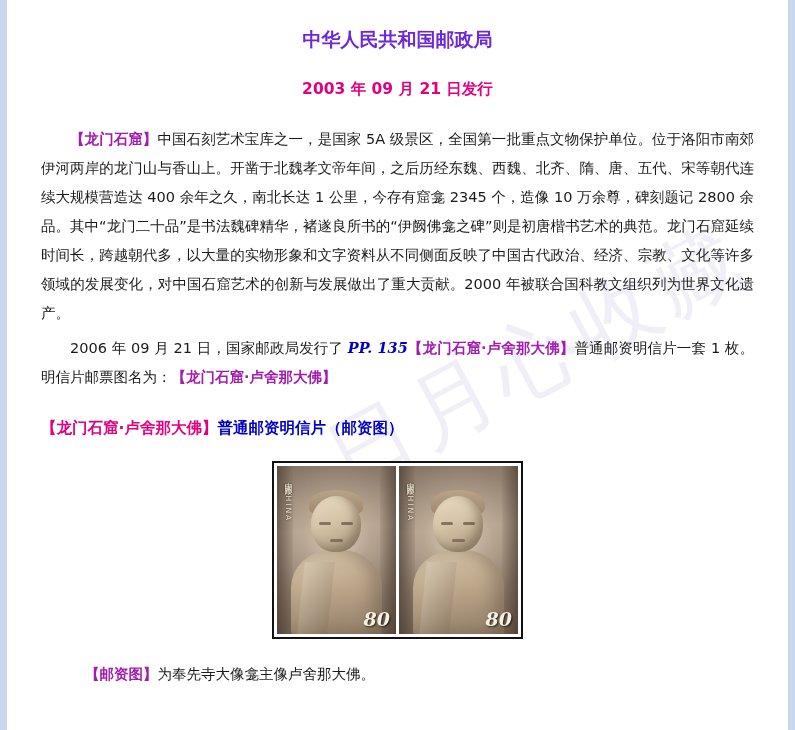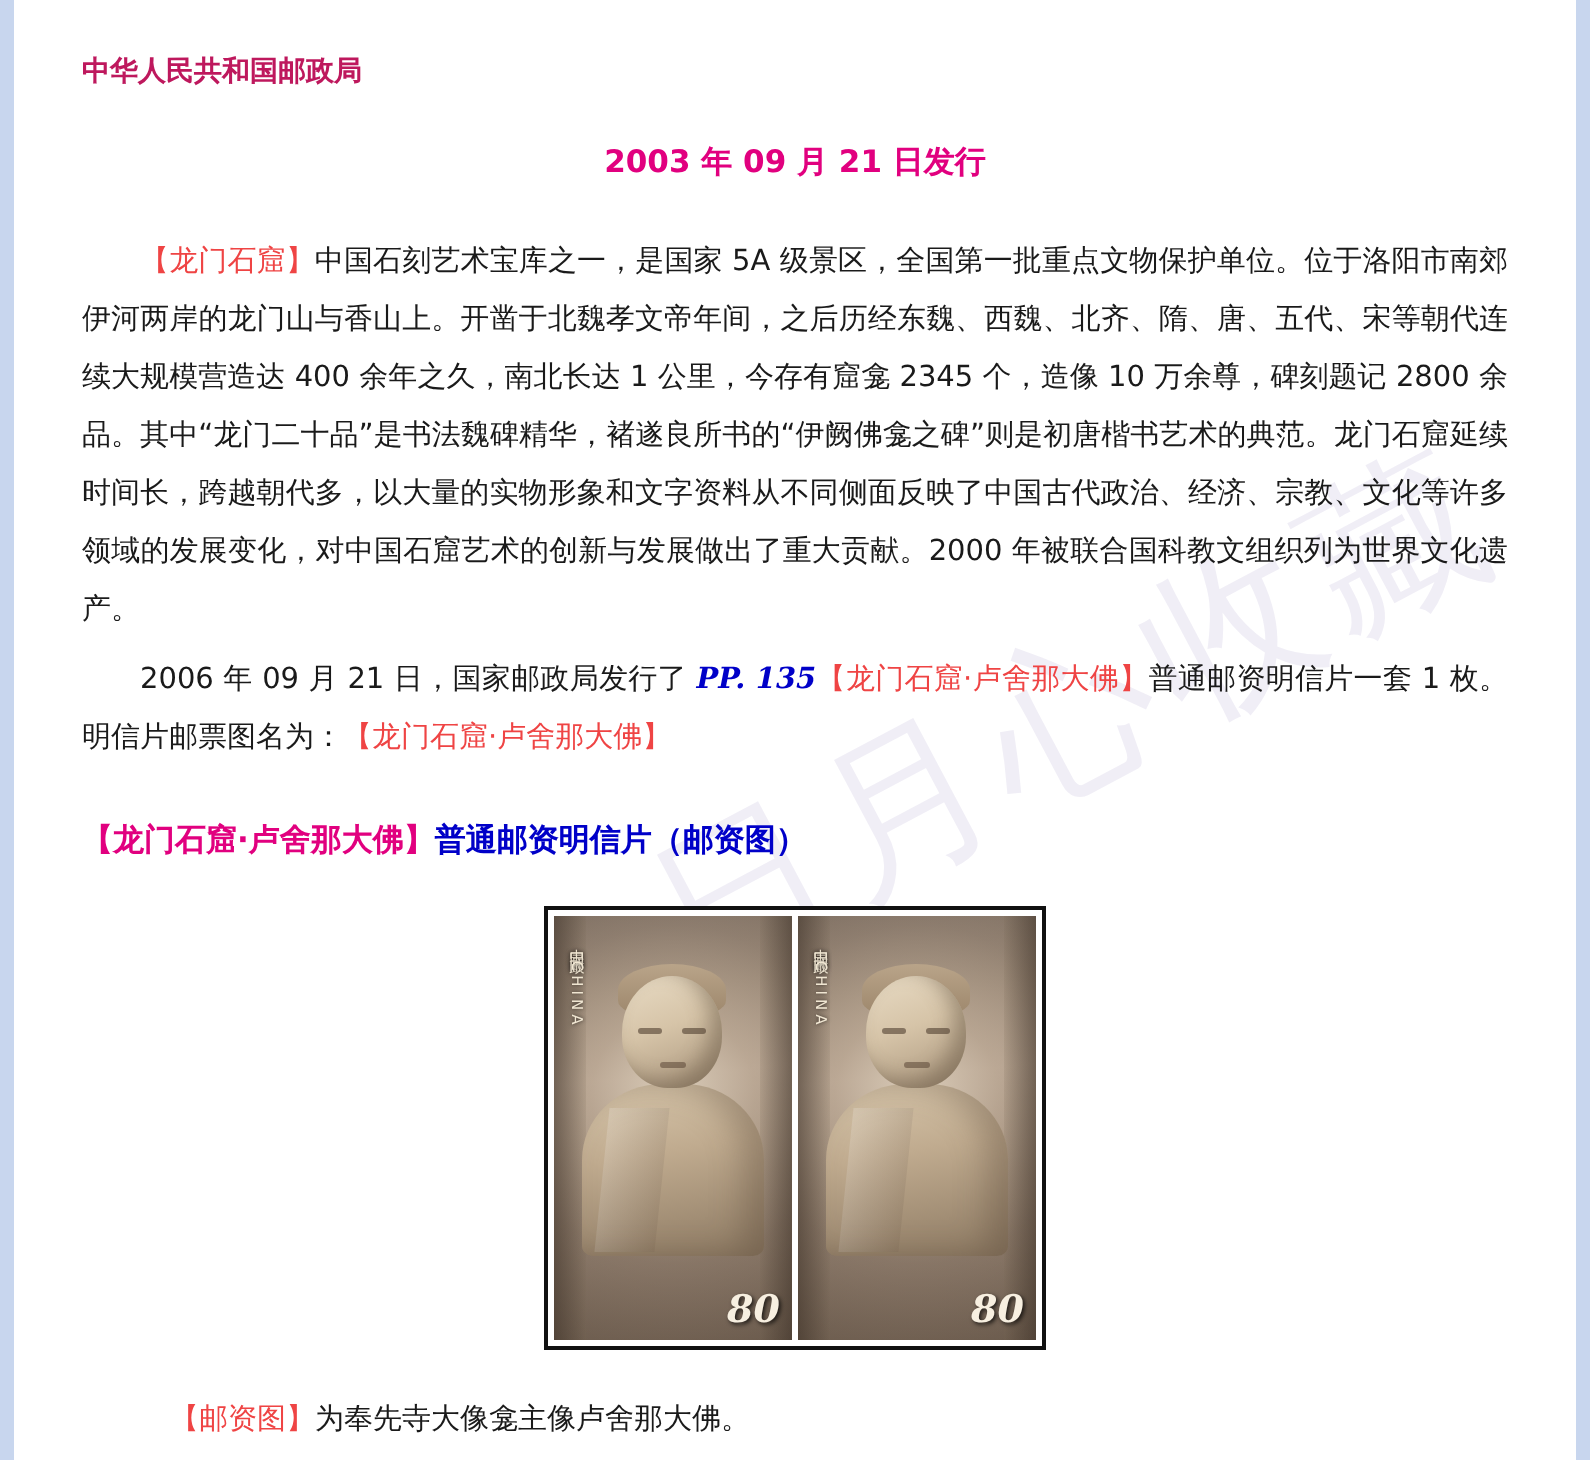--- a/index.html
+++ b/index.html
@@ -56,24 +56,24 @@
   h1.title .pp {
     color: #0000c8;
     font-family: "DejaVu Serif", serif;
     font-style: italic;
     font-weight: bold;
   }
   h1.title .red {
     color: #e1007f;
   }
   .subtitle {
-    text-align: left;
-    font-size: 14px;
-    font-weight: bold;
-    color: #be185d;
+    text-align: center;
+    font-size: 19px;
+    font-weight: bold;
+    color: #6d28d9;
     margin-top: 27px;
   }
   .issue-date {
     text-align: center;
     font-size: 15.5px;
     font-weight: bold;
     color: #e1007f;
     margin-top: 26px;
   }
   p.body-text {
@@ -84,22 +84,22 @@
     margin: 0;
     text-indent: 2em;
   }
   p.para1 {
     margin-top: 25px;
   }
   p.para2 {
     margin-top: 5px;
   }
   .kw {
-    color: #ef4444;
-    font-weight: normal;
+    color: #a21caf;
+    font-weight: bold;
   }
   .pp-inline {
     color: #0000c8;
     font-family: "DejaVu Serif", serif;
     font-style: italic;
     font-weight: bold;
   }
   .card-caption {
     text-align: left;
     font-size: 15.5px;
@@ -117,21 +117,21 @@
   }
   .stamp-frame {
     border: 2px solid #111111;
     padding: 3px;
     background: #ffffff;
     display: flex;
     gap: 3px;
   }
   .stamp {
     width: 119px;
-    height: 212px;
+    height: 168px;
     position: relative;
     overflow: hidden;
     background:
       linear-gradient(175deg, #8f7f72 0%, #a2907f 18%, #b8a494 38%, #9b8878 62%, #7e6c5d 100%);
   }
   .stamp .sky {
     position: absolute;
     left: 0; top: 0; right: 0; height: 100%;
     background:
       radial-gradient(circle at 50% 42%, rgba(225,212,192,0.85) 0%, rgba(190,172,150,0.55) 30%, rgba(120,104,88,0.25) 62%, rgba(70,58,46,0.35) 100%);

